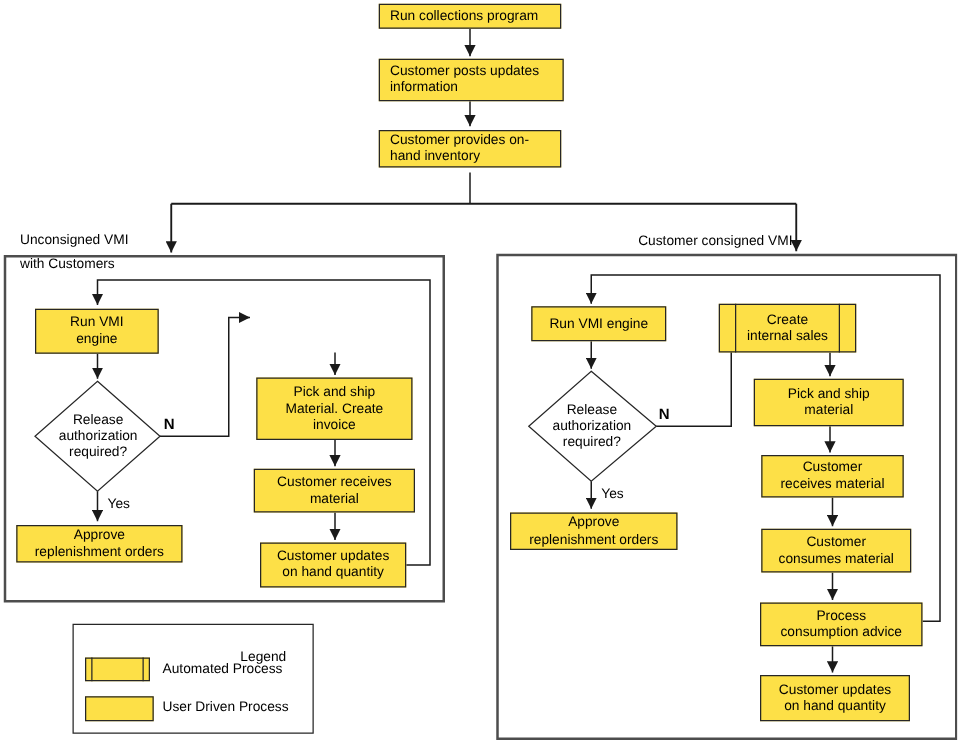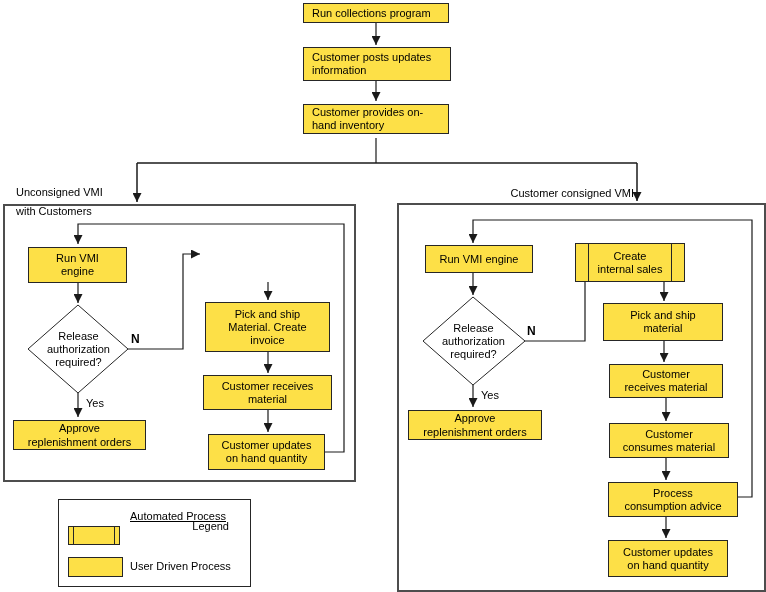--- a/index.html
+++ b/index.html
@@ -120,17 +120,17 @@
 consumption advice</span></div>
   <div class="box" style="left:608px;top:540px;width:120px;height:37px;"><span>Customer updates
 on hand quantity</span></div>
 
   <div class="legendbox" style="left:58px;top:499px;width:193px;height:88px;"></div>
   <div class="lbl" style="left:58px;top:520px;width:171px;text-align:right;">Legend</div>
   <div class="box" style="left:68px;top:526px;width:52px;height:19px;">
     <span class="abar" style="left:4px;"></span>
     <span class="abar" style="right:4px;"></span>
   </div>
-  <div class="lbl" style="left:130px;top:510px;text-decoration:underline;">Automated Process</div>
+  <div class="lbl" style="left:130px;top:529px;">Automated Process</div>
   <div class="box" style="left:68px;top:557px;width:55px;height:20px;"></div>
   <div class="lbl" style="left:130px;top:560px;">User Driven Process</div>
 
 </div>
 
 </body></html>

